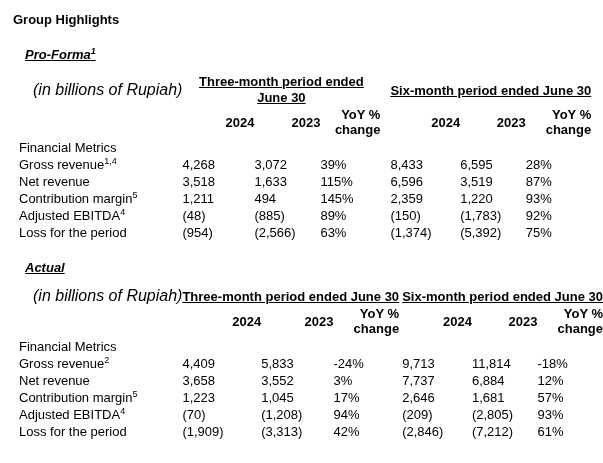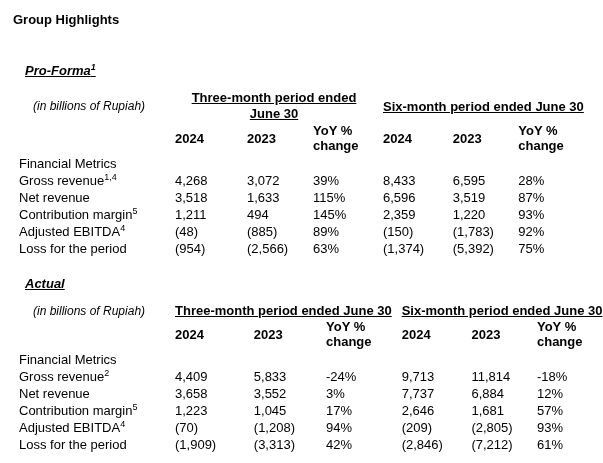--- a/index.html
+++ b/index.html
@@ -12,21 +12,21 @@
     width: 603px;
     height: 463px;
     box-sizing: border-box;
     padding: 12px 0 0 13px;
     background: #fff;
     overflow: hidden;
   }
   h1.page-title {
     font-size: 13px;
     font-weight: bold;
-    margin: 0 0 36px 0;
+    margin: 0 0 20px 0;
   }
   h2.section-heading {
     font-size: 13px;
     font-weight: bold;
     font-style: italic;
     text-decoration: underline;
     margin: 0 0 12px 12px;
   }
   section.report-section + section.report-section h2.section-heading {
     margin-top: 19px;
@@ -40,21 +40,21 @@
     table-layout: fixed;
     margin-left: 6px;
   }
   table.fin-table td, table.fin-table th {
     padding: 0;
     font-weight: normal;
     vertical-align: middle;
   }
   tr.group-row td.unit-cell {
     font-style: italic;
-    font-size: 12px;
+    font-size: 16px;
     padding-left: 14px;
     white-space: nowrap;
   }
   tr.group-row th.group-cell {
     font-weight: bold;
     text-align: center;
   }
   tr.group-row th.group-cell .grp {
     text-decoration: underline;
     white-space: nowrap;
@@ -63,21 +63,21 @@
     display: inline-block;
     max-width: 196px;
     white-space: normal;
     line-height: 16px;
   }
   tr.years-row {
     height: 32px;
   }
   tr.years-row th {
     font-weight: bold;
-    text-align: left;
+    text-align: right;
     line-height: 15px;
   }
   tr.metrics-row td {
     font-weight: normal;
     height: 18px;
     vertical-align: bottom;
     line-height: 16px;
   }
   tr.data-row {
     height: 17px;

